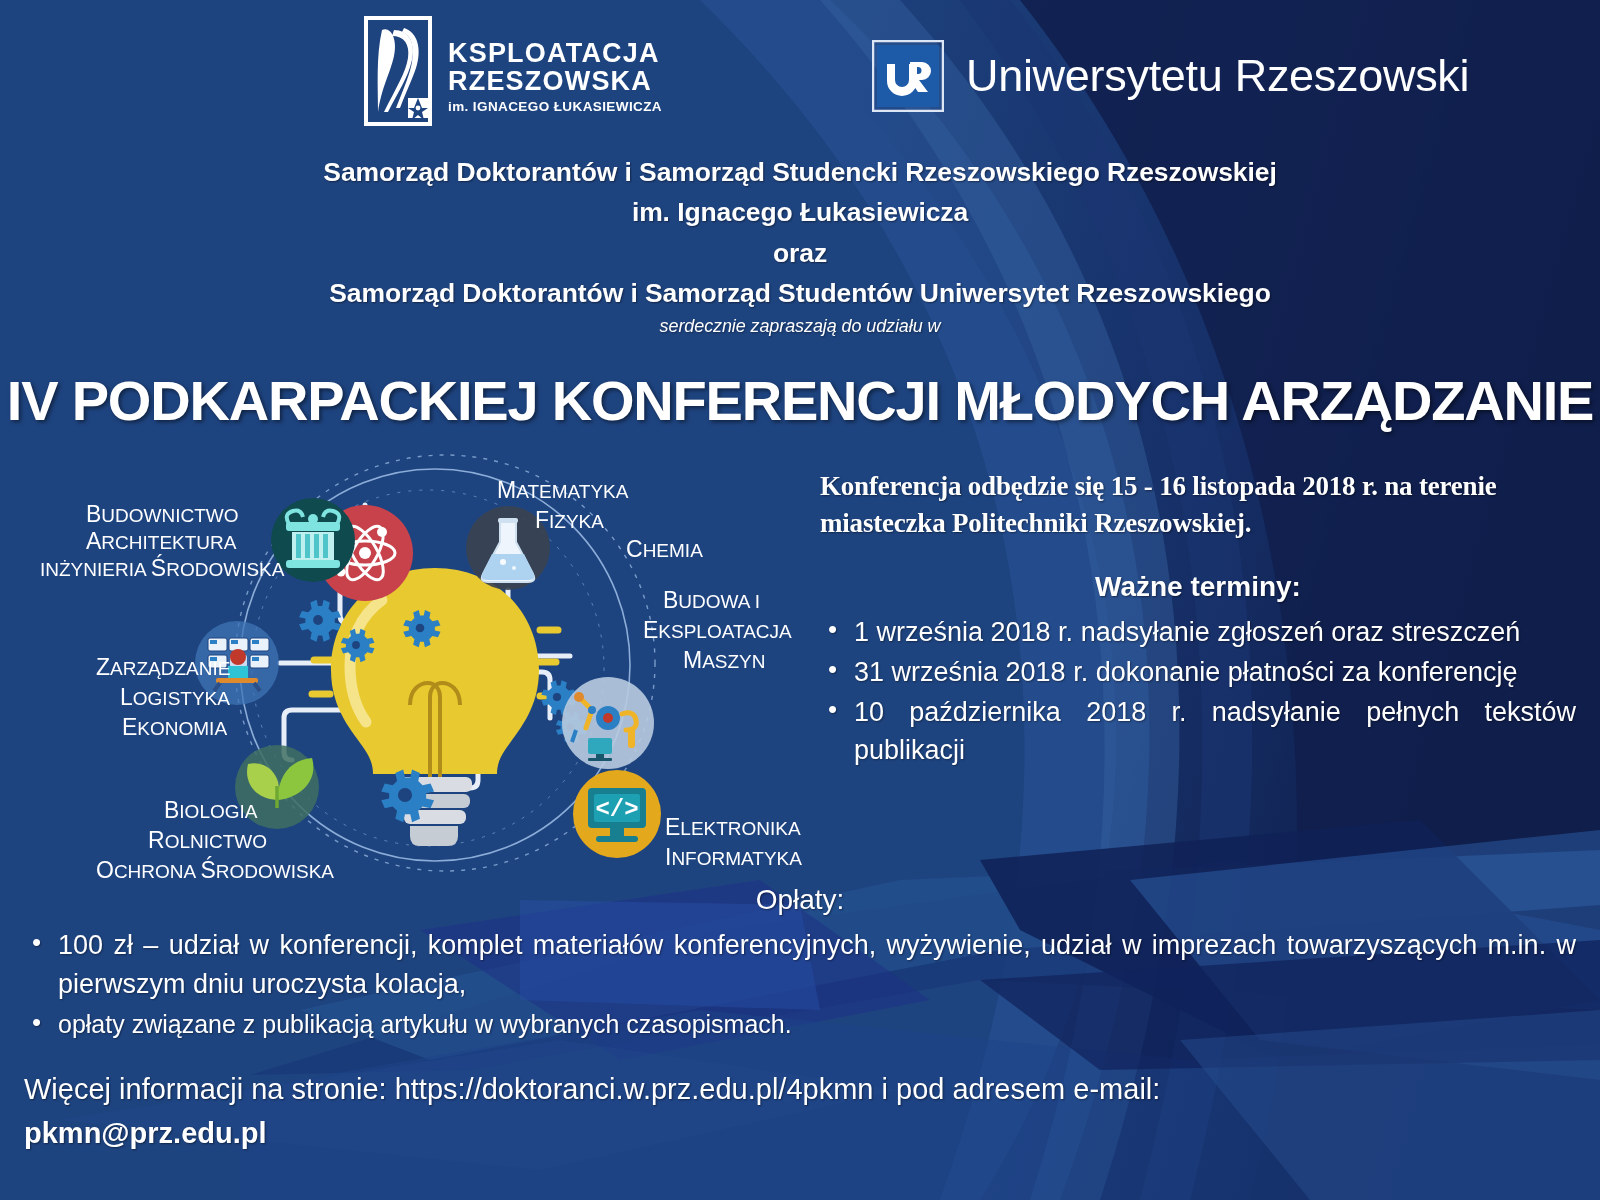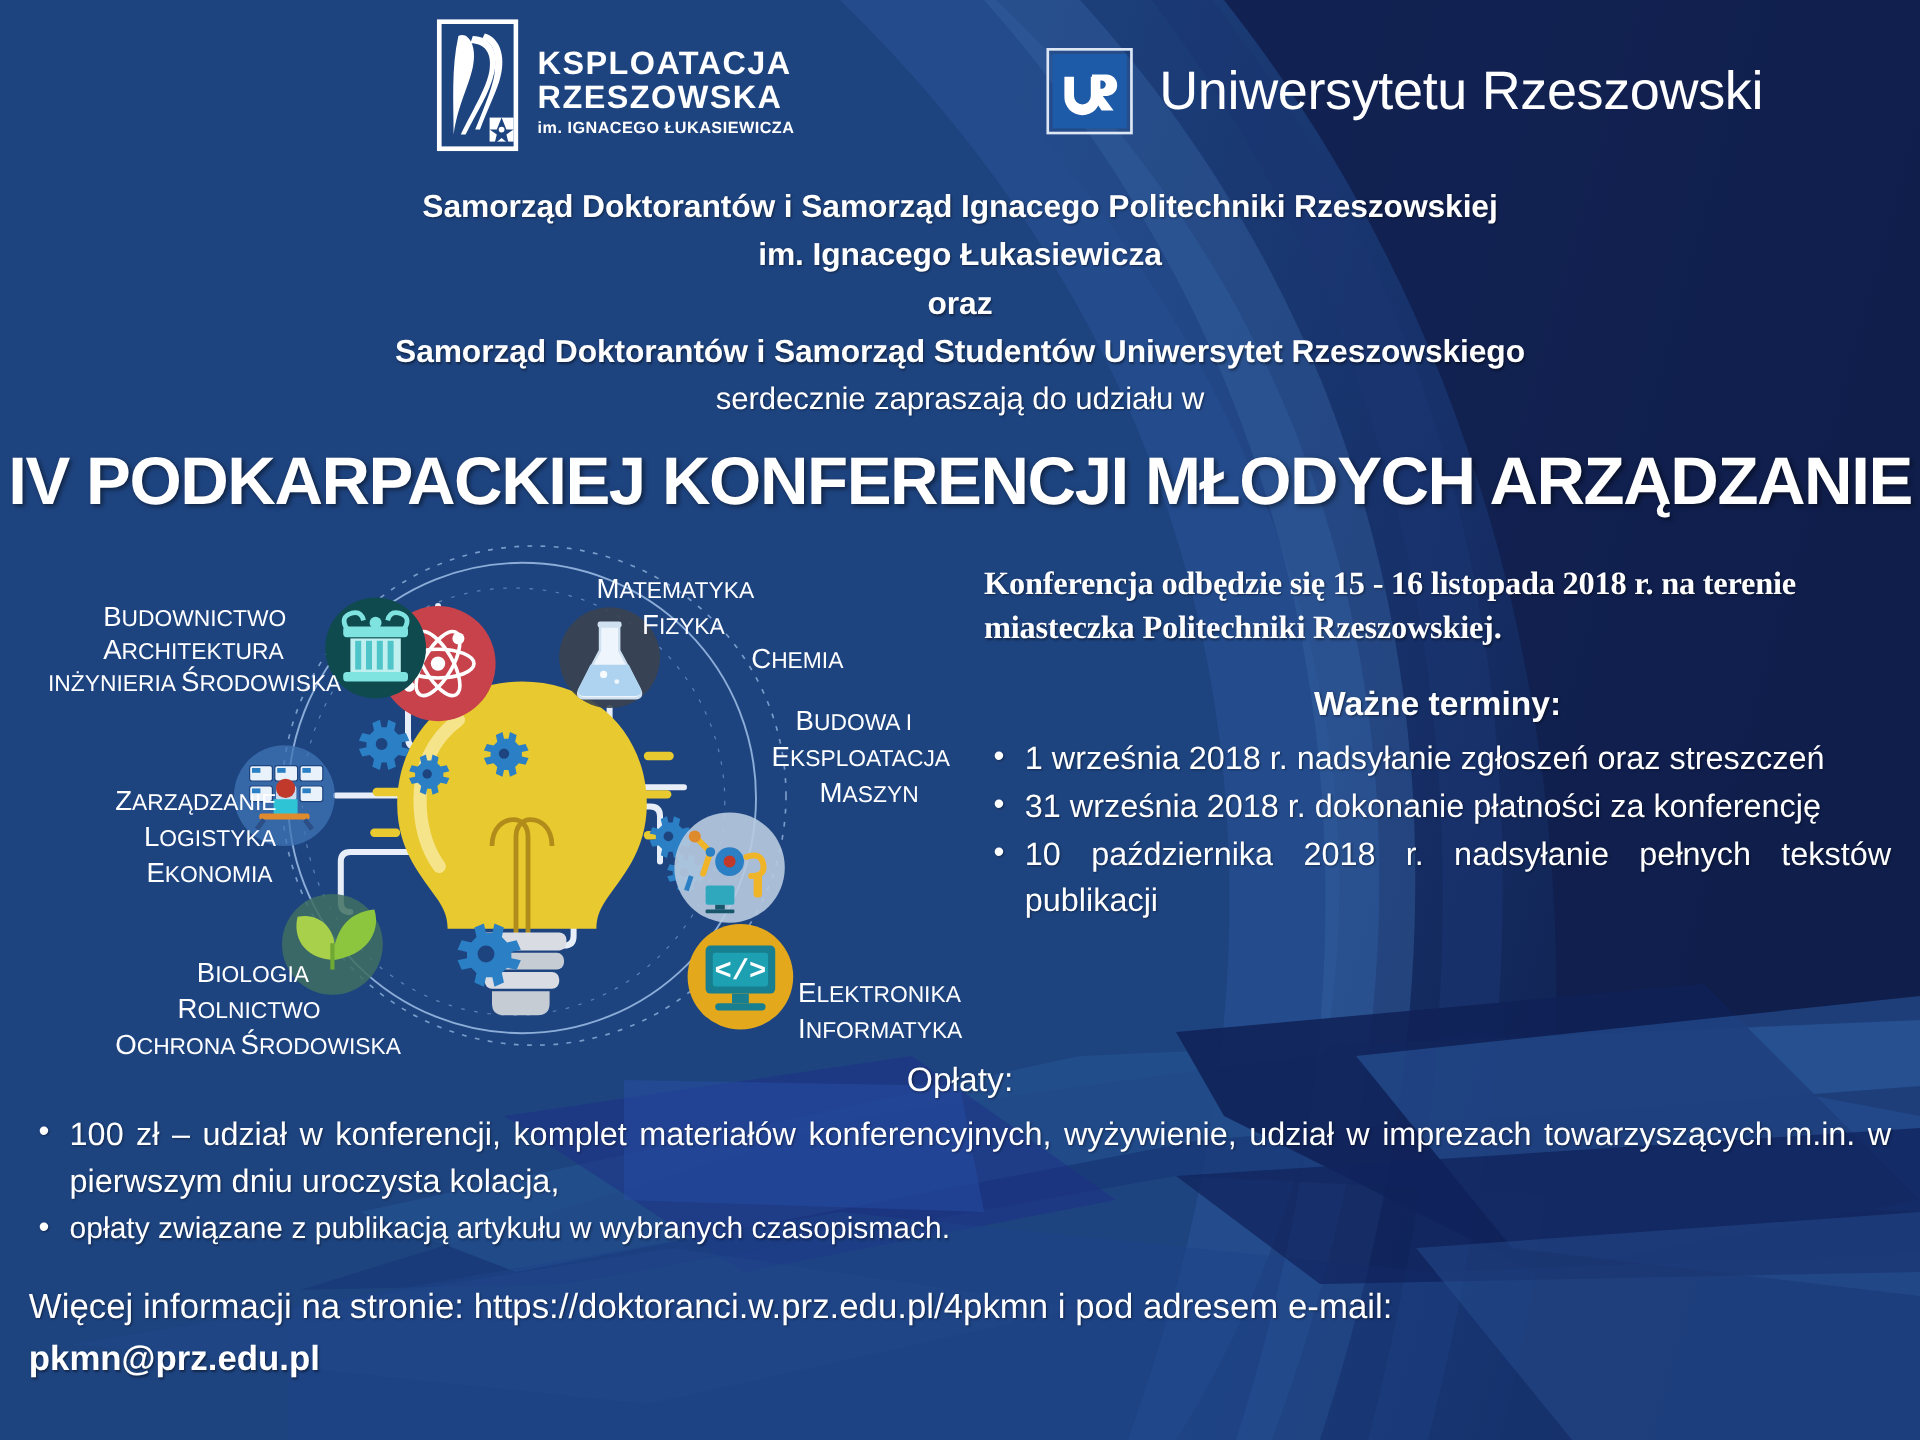--- a/index.html
+++ b/index.html
@@ -38,21 +38,21 @@
   }
 
   
   .org { position:absolute; top:152px; left:0; width:1600px; text-align:center; color:#fff; }
   .org p {
     font-weight:bold; font-size:26.5px; line-height:1.52;
     text-shadow:1px 1px 2px rgba(0,0,0,.45);
     letter-spacing:-0.1px;
   }
   .org p.invite {
-    font-weight:normal; font-size:26px;
+    font-weight:normal; font-style:italic; font-size:18px;
     text-shadow:1px 1px 2px rgba(0,0,0,.4);
   }
 
   
   .main-title {
     position:absolute; top:368px; left:0; width:1600px; text-align:center;
     color:#fff; font-weight:bold; font-size:56px; letter-spacing:-1.2px;
     text-shadow:2px 2px 4px rgba(0,0,0,.5);
     font-family:"Liberation Sans", sans-serif;
     white-space:nowrap;
@@ -181,21 +181,21 @@
           <rect x="5" y="5" width="62" height="62" fill="#1d5aa8"></rect>
           <path d="M15 24 h8 v16 a7 7 0 0 0 14 0 v-16 h8 v17 a15 15 0 0 1 -30 0 Z" fill="#fff"></path>
           <path d="M38 22 h12 a9 9 0 0 1 0 18 h-3 l9 12 h-10 l-8 -12 v-6 h8 a3.5 3.5 0 0 0 0 -7 h-8 Z" fill="#fff"></path>
           <circle cx="32" cy="34" r="4" fill="#1d5aa8"></circle>
         </svg>
         <div class="ur-text">Uniwersytetu Rzeszowski</div>
       </div>
     </div>
 
     <div class="org">
-      <p>Samorząd Doktorantów i Samorząd Ignacego Politechniki Rzeszowskiej</p>
+      <p>Samorząd Doktorantów i Samorząd Studencki Rzeszowskiego Rzeszowskiej</p>
       <p>im. Ignacego Łukasiewicza</p>
       <p>oraz</p>
       <p>Samorząd Doktorantów i Samorząd Studentów Uniwersytet Rzeszowskiego</p>
       <p class="invite">serdecznie zapraszają do udziału w</p>
     </div>
 
     <div class="main-title">IV PODKARPACKIEJ KONFERENCJI MŁODYCH ARZĄDZANIE</div>
 
     <svg id="info-graphic" viewBox="0 0 790 430">
       <g>

